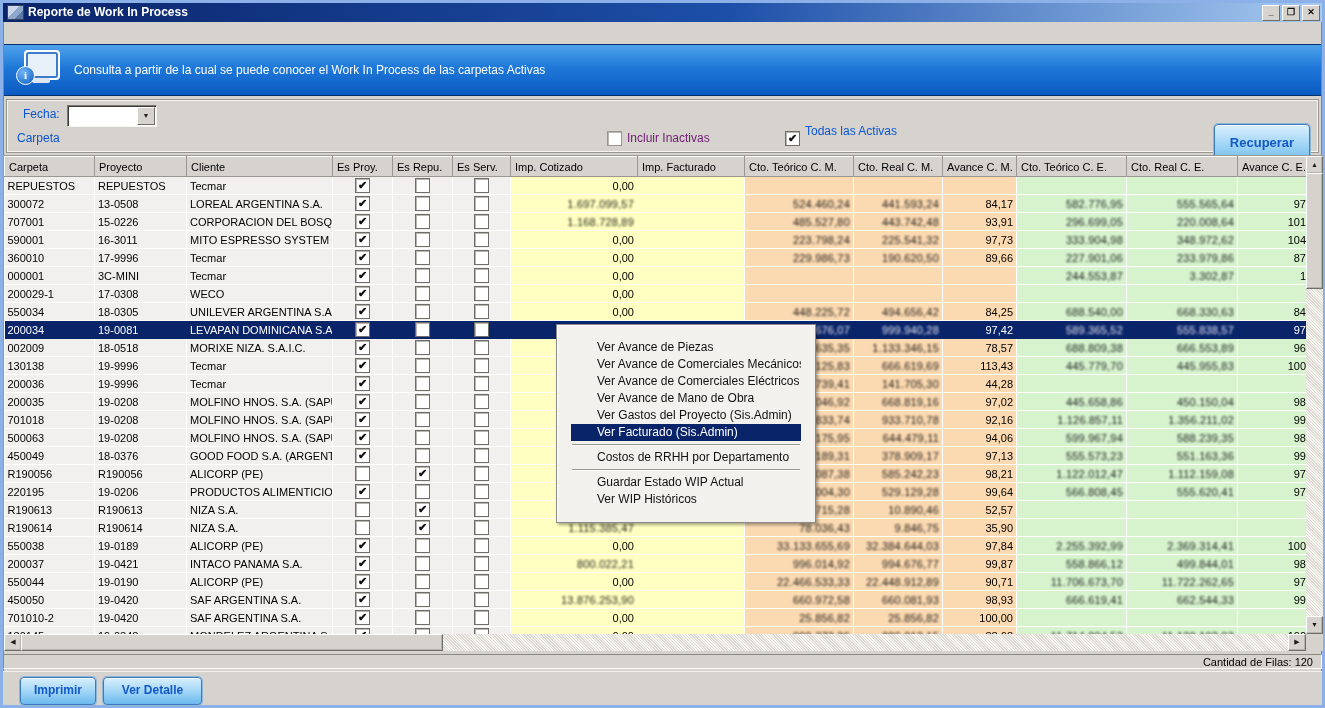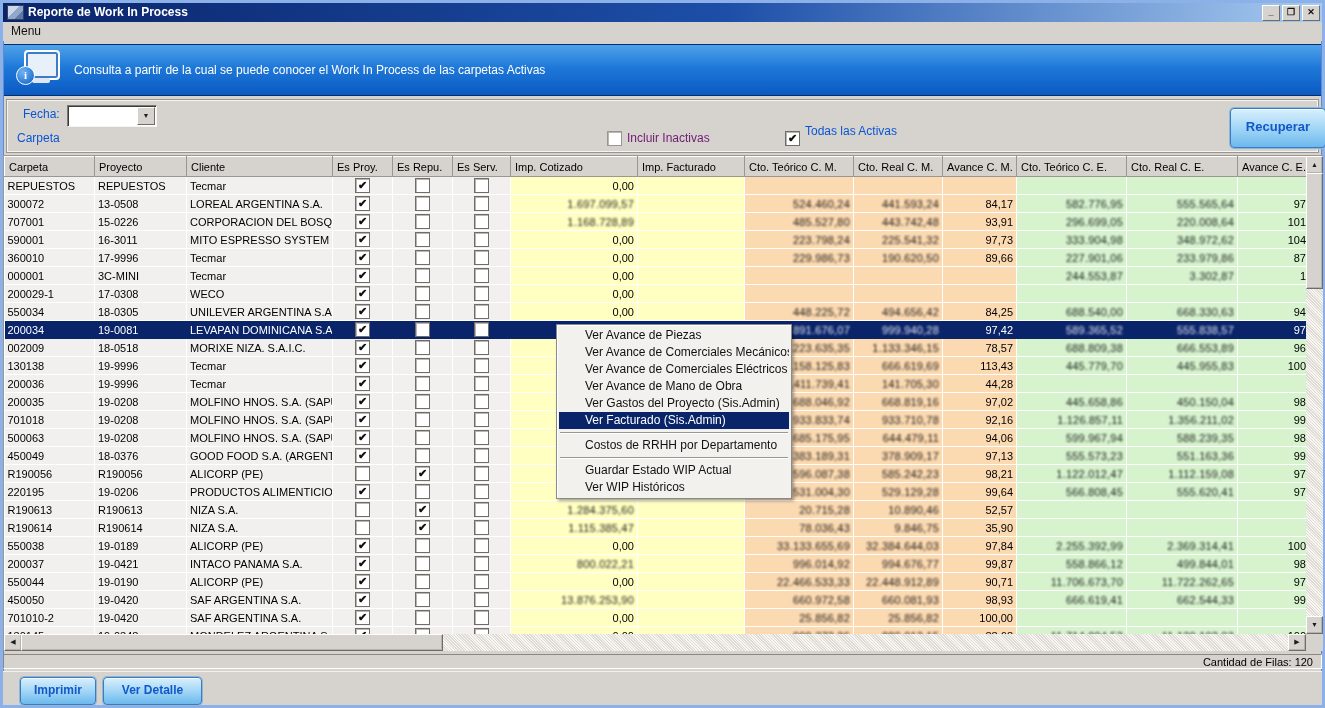--- a/index.html
+++ b/index.html
@@ -71,21 +71,21 @@
   .sb{position:absolute;background:#ece9e2;
     background-image:repeating-linear-gradient(45deg,#f7f6f3 0 1px,#dedbd4 1px 2px);}
   .sbtn,.sthumb{position:absolute;background:#d6d3ce;border:1px solid;border-color:#fff #6f6d68 #6f6d68 #fff;
     box-shadow:inset -1px -1px 0 #b5b2ad;font-size:7px;color:#1c1c1c;text-align:center;}
   .vsb{right:0;top:0;bottom:17px;width:17px;}
   .hsb{left:0;bottom:0;right:17px;height:17px;}
   .corner{position:absolute;right:0;bottom:0;width:17px;height:17px;background:#d6d3ce;}
   
   .ctxmenu{position:absolute;left:556px;top:324px;width:230px;background:#f2f1ed;
     border:1px solid #8a8a8a;box-shadow:inset 1px 1px 0 #fff,2px 2px 3px rgba(0,0,0,.35);
-    padding:2px;font-size:12px;z-index:50;}
+    padding:14px;font-size:12px;z-index:50;}
   .mi{height:17px;line-height:17px;padding-left:26px;color:#111;white-space:nowrap;overflow:hidden;}
   .mi.sel{background:#0a246a;color:#fff;}
   .msep{height:0;border-top:1px solid #9a9792;border-bottom:1px solid #fff;margin:3px 1px;}
   
   .statusbar{position:absolute;left:3px;top:654px;right:3px;height:15px;background:#d6d3ce;
     border:1px solid;border-color:#8a8880 #fff #fff #8a8880;font-size:11px;color:#000;
     text-align:right;padding-right:8px;line-height:14px;box-sizing:border-box;}
   .footer{position:absolute;left:3px;top:671px;right:3px;bottom:3px;background:#d6d3ce;
     border-top:1px solid #f2f1ee;}
 </style>
@@ -97,23 +97,20 @@
   <div class="titlebar">
     <div class="app-ico"></div>
     <div class="title-txt">Reporte de Work In Process</div>
     <div class="winbtns">
       <div class="wbtn"><span>_</span></div>
       <div class="wbtn"><span>❒</span></div>
       <div class="wbtn"><span>✕</span></div>
     </div>
   </div>
 
-  <div class="menubar">
-    <span>Menu</span>
-  </div>
 
   <div class="banner">
     <div class="banner-ico">
       <div class="mon"></div>
       <div class="mon-base"></div>
       <div class="info-badge">i</div>
     </div>
     <div class="banner-txt">Consulta a partir de la cual se puede conocer el Work In Process de las carpetas Activas</div>
   </div>
 
@@ -122,21 +119,21 @@
     <div class="combo" style="left:60px;top:5px;width:88px;">
       <span class="val">05-05-2020</span>
       <span class="drop">▼</span>
     </div>
     <span class="lbl-blue" style="position:absolute;left:10px;top:31px;">Carpeta</span>
     <span class="cb dis" style="position:absolute;left:600px;top:31px;"></span>
     <span class="lbl-gray" style="position:absolute;left:620px;top:31px;">Incluir Inactivas</span>
     <span class="cb" style="position:absolute;left:778px;top:31px;">✔</span>
     <span class="lbl-blue" style="position:absolute;left:798px;top:24px;">Todas las Activas</span>
   </div>
-  <div class="btn-blue" style="left:1214px;top:108px;width:94px;height:38px;line-height:36px;font-size:13px;margin-left:16px;">Recuperar</div>
+  <div class="btn-blue" style="left:1214px;top:124px;width:94px;height:38px;line-height:36px;font-size:13px;">Recuperar</div>
 
   <div class="gridframe">
     <div class="gridclip">
       <table class="grid" id="grid-table">
           <colgroup>
             <col style="width:90px">
             <col style="width:92px">
             <col style="width:146px">
             <col style="width:60px">
             <col style="width:60px">
@@ -286,21 +283,21 @@
               <td class="ac cell-plain"><span class="cb">✔</span></td>
               <td class="ac cell-plain"><span class="cb"></span></td>
               <td class="ac cell-plain"><span class="cb"></span></td>
               <td class="ar cell-yellow"><span class="">0,00</span></td>
               <td class="ar cell-yellow"><span class=""></span></td>
               <td class="ar cell-orange"><span class="blur">448.225,72</span></td>
               <td class="ar cell-orange"><span class="blur">494.656,42</span></td>
               <td class="ar cell-orange"><span class="">84,25</span></td>
               <td class="ar cell-green"><span class="blur">688.540,00</span></td>
               <td class="ar cell-green"><span class="blur">668.330,63</span></td>
-              <td class="ar cell-green"><span class="">94</span></td>
+              <td class="ar cell-green"><span class="">84</span></td>
             </tr>
             <tr class="selrow">
               <td class="al cell-plain">200034</td>
               <td class="al cell-plain">19-0081</td>
               <td class="al cell-plain">LEVAPAN DOMINICANA S.A.</td>
               <td class="ac cell-plain"><span class="cb">✔</span></td>
               <td class="ac cell-plain"><span class="cb"></span></td>
               <td class="ac cell-plain"><span class="cb"></span></td>
               <td class="ar cell-yellow"><span class="blur">4.818.613,41</span></td>
               <td class="ar cell-yellow"><span class=""></span></td>

